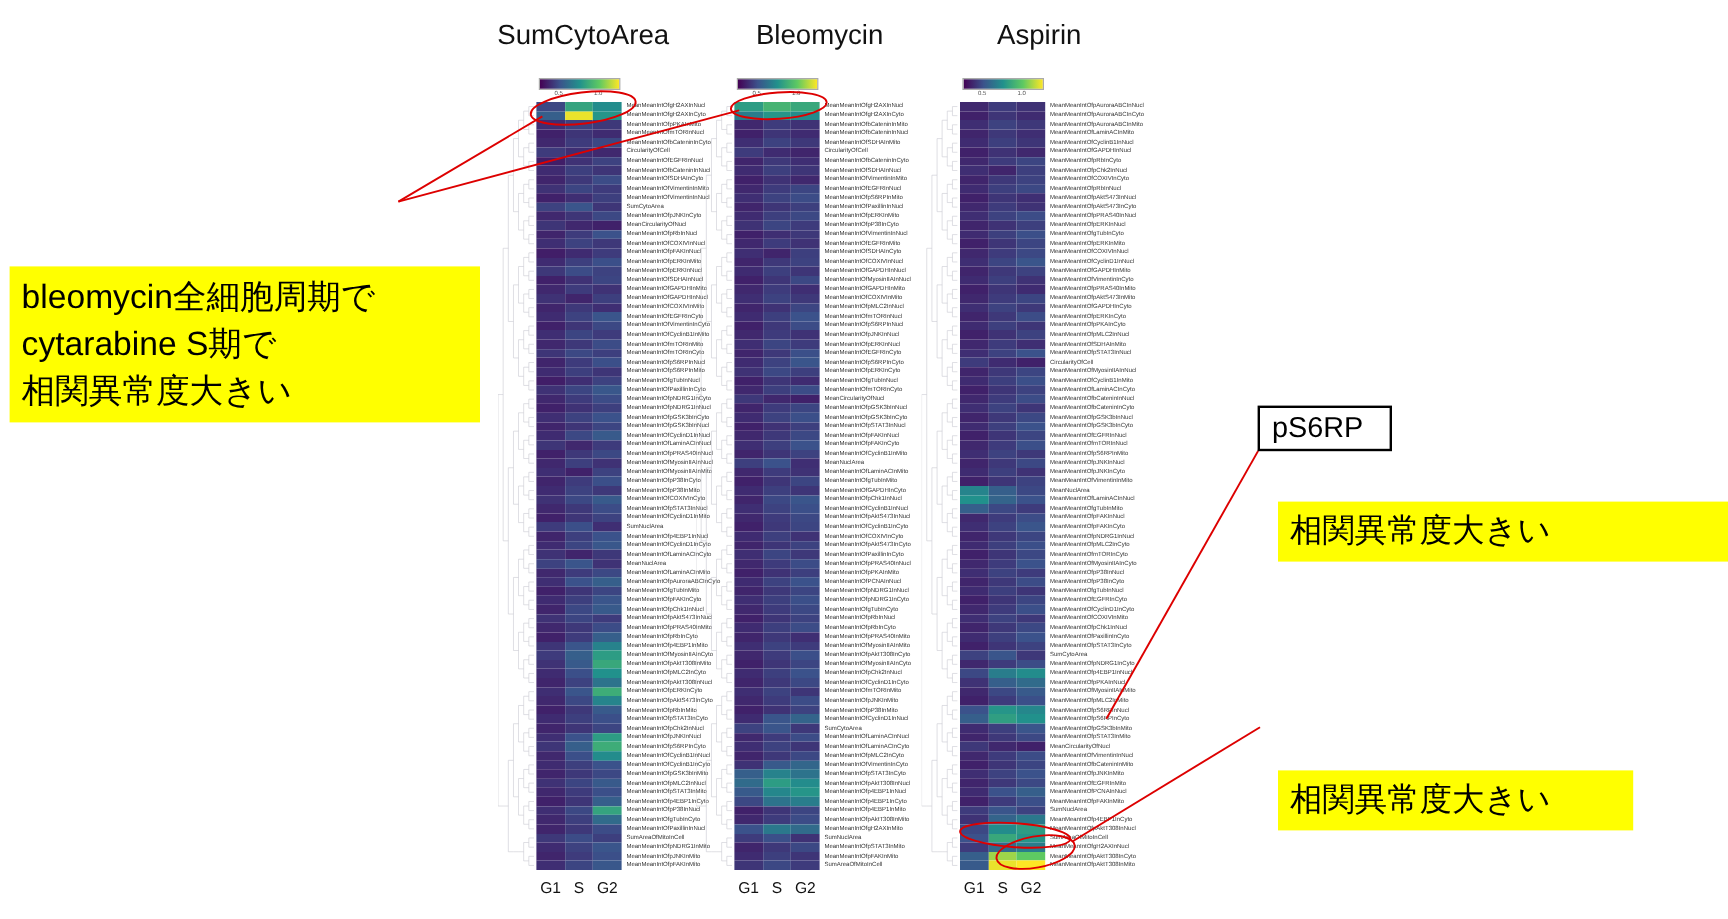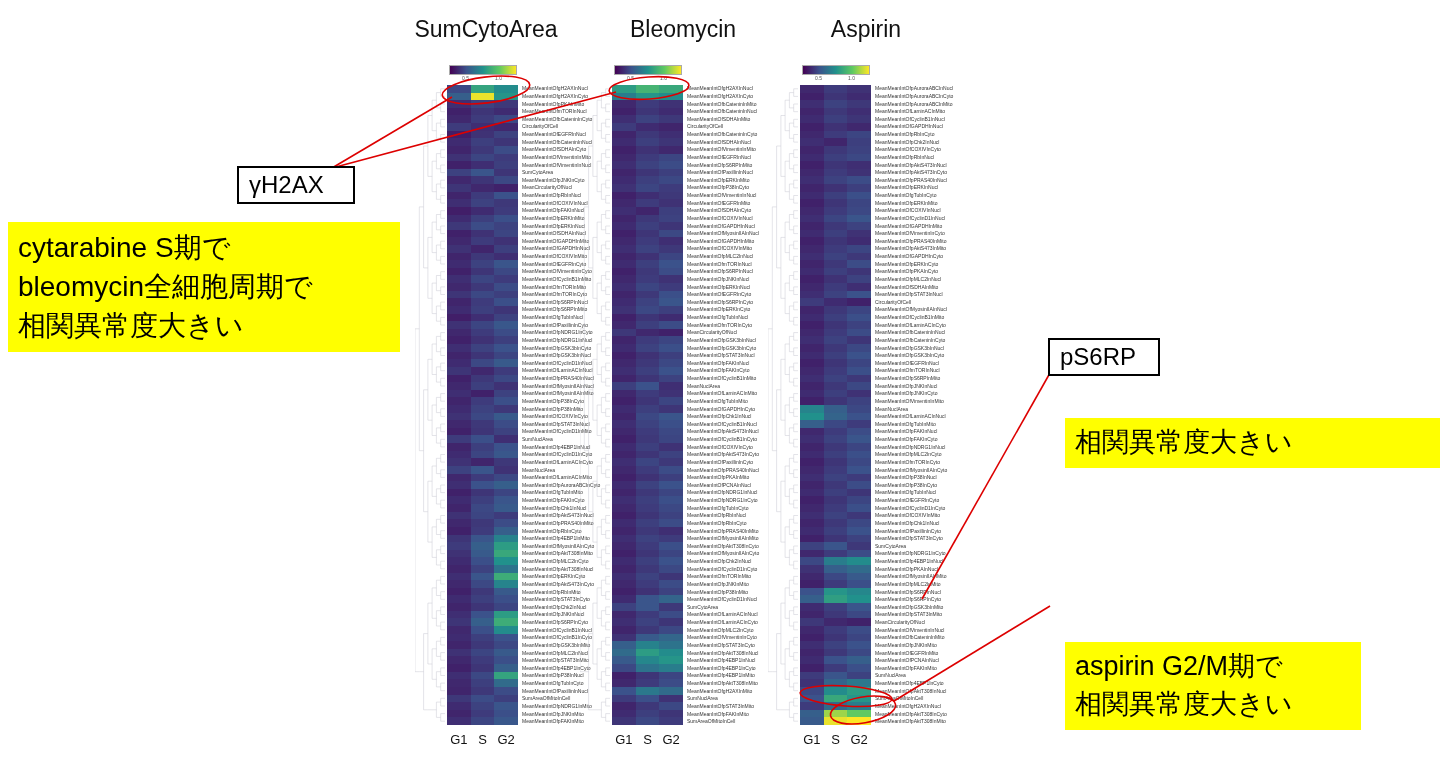--- a/index.html
+++ b/index.html
@@ -1355,29 +1355,27 @@
       <div class="rowlabel">MeanMeanIntOfgH2AXInNucl</div>
       <div class="rowlabel">MeanMeanIntOfpAktT308InCyto</div>
       <div class="rowlabel">MeanMeanIntOfpAktT308InMito</div>
     </div>
   <div class="xaxis" style="left:800px;">
       <span>G1</span>
       <span>S</span>
       <span>G2</span>
     </div>
 
-  <div class="marker-box" id="box-gh2ax">γH2AX</div>
   <div class="marker-box" id="box-ps6rp">pS6RP</div>
 
   <div class="note" id="note-1" style="background: rgb(255, 255, 0);">
+    <div>bleomycin全細胞周期で</div>
     <div>cytarabine S期で</div>
-    <div>bleomycin全細胞周期で</div>
     <div>相関異常度大きい</div>
   </div>
   <div class="note" id="note-2" style="background: rgb(255, 255, 0);">
     <div>相関異常度大きい</div>
   </div>
   <div class="note" id="note-3" style="background: rgb(255, 255, 0);">
-    <div>aspirin G2/M期で</div>
     <div>相関異常度大きい</div>
   </div>
 
 </div>
 
 </body></html>

